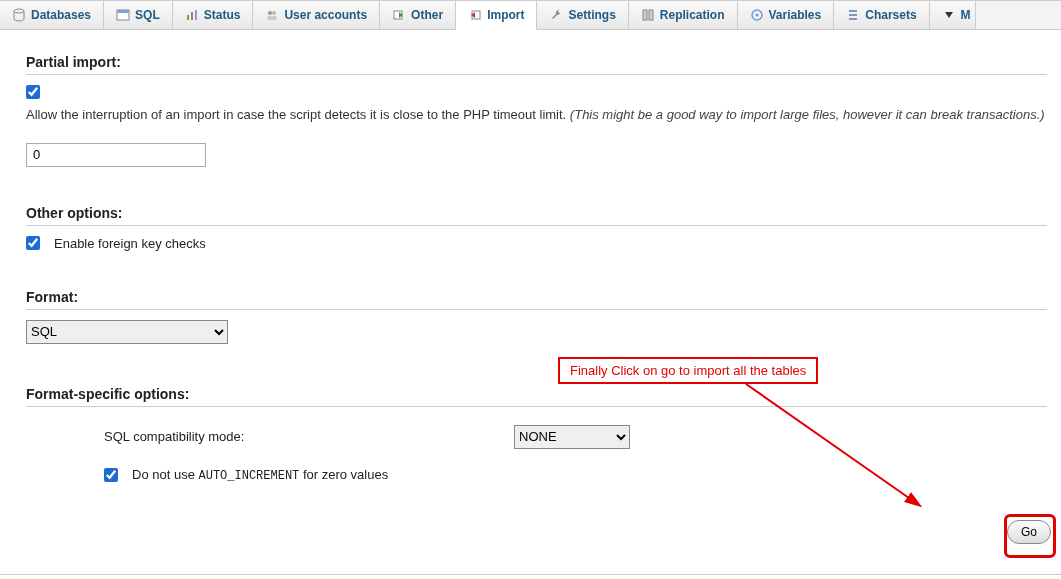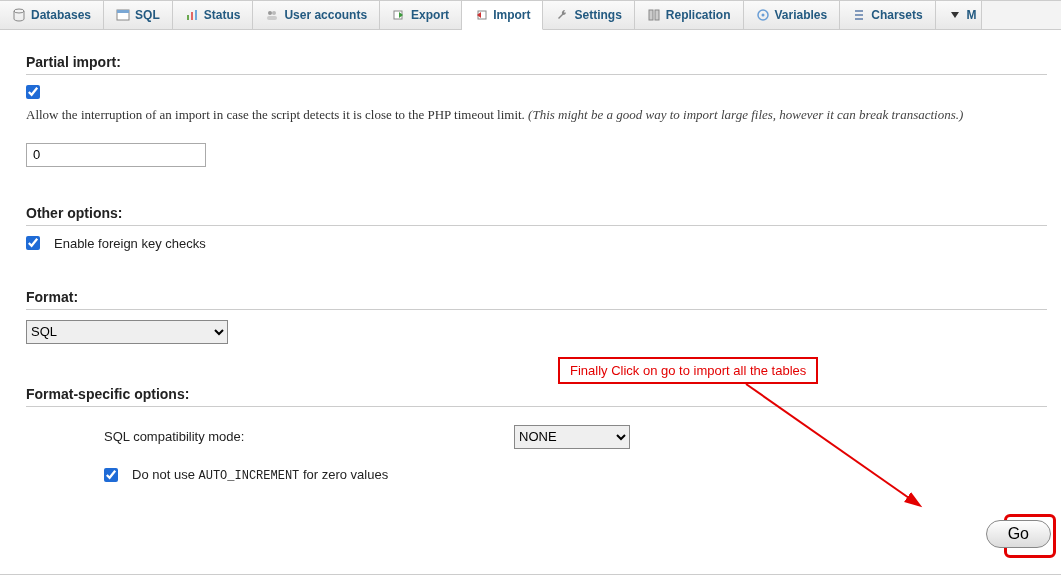--- a/index.html
+++ b/index.html
@@ -62,21 +62,20 @@
     width: 14px;
     height: 14px;
     accent-color: #1f6bd6;
     margin: 0;
   }
   .row { display:flex; align-items:center; gap:10px; margin: 6px 0; }
   .desc {
     color: #333;
     margin: 6px 0 14px 0;
     line-height: 1.5;
-    font-family: Liberation Serif, serif;
   }
   .desc em { font-style: italic; color: #444; }
   .num-input {
     width: 180px;
     height: 24px;
     border: 1px solid #aaa;
     padding: 0 6px;
     font-size: 13px;
   }
   .select-fmt {
@@ -106,25 +105,25 @@
     font-family: "Courier New", monospace;
     font-size: 12px;
     text-transform: uppercase;
   }
   .go-container {
     position: absolute;
     right: 10px;
     top: 520px;
   }
   .go-btn {
-    padding: 4px 21px;
+    padding: 4px 13px;
     border-radius: 14px;
     border: 1px solid #888;
     background: linear-gradient(#fefefe, #dcdcdc);
-    font-size: 16px;
+    font-size: 12px;
     cursor: pointer;
   }
   .go-highlight {
     position: absolute;
     right: 5px;
     top: 514px;
     width: 52px;
     height: 44px;
     border: 3px solid #e30000;
     border-radius: 6px;
@@ -198,21 +197,21 @@
     </span>
     <span>User accounts</span>
   </div>
   <div class="tab">
     <span class="icon">
       <svg width="14" height="14" viewBox="0 0 14 14">
           <rect x="2" y="3" width="8" height="8" fill="#fff" stroke="#888"></rect>
           <path d="M7 4 L11 7 L7 10 Z" fill="#3c9a3c"></path>
         </svg>
     </span>
-    <span>Export</span>
+    <span>Other</span>
   </div>
   <div class="tab active">
     <span class="icon">
       <svg width="14" height="14" viewBox="0 0 14 14">
           <rect x="4" y="3" width="8" height="8" fill="#fff" stroke="#888"></rect>
           <path d="M7 4 L3 7 L7 10 Z" fill="#cc3333"></path>
         </svg>
     </span>
     <span>Import</span>
   </div>

